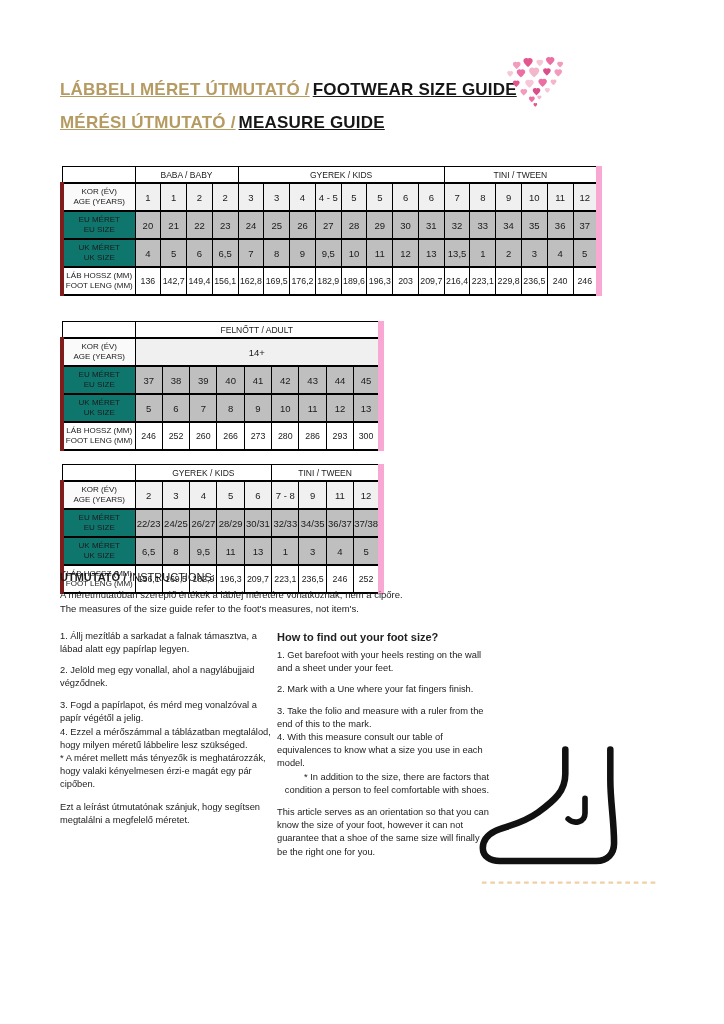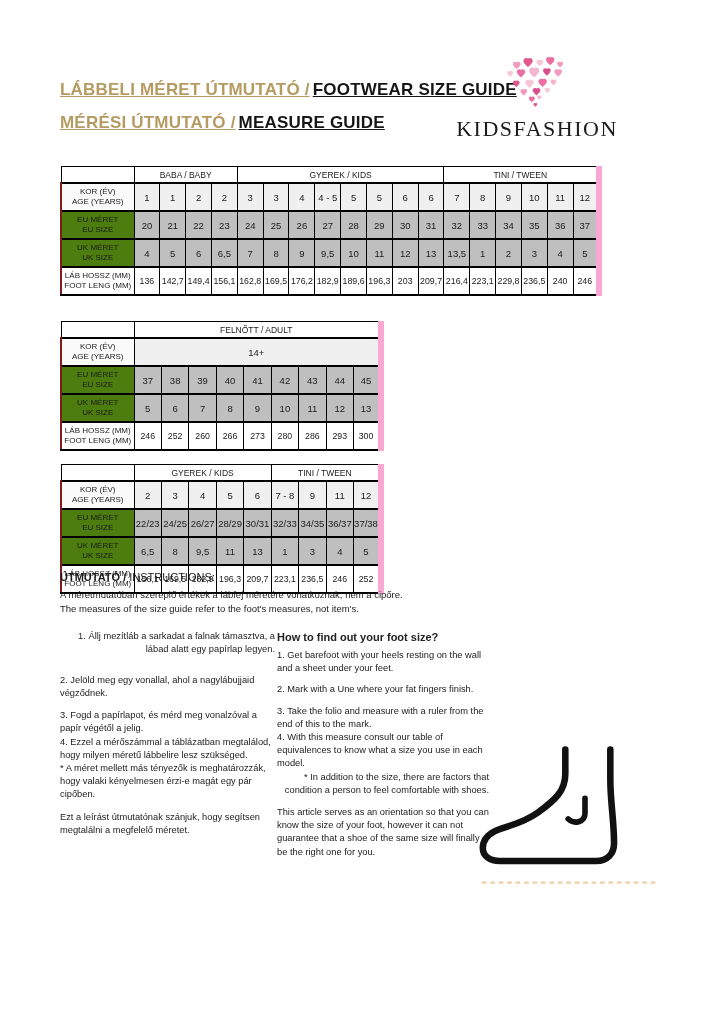--- a/index.html
+++ b/index.html
@@ -22,30 +22,30 @@
   .t1{left:60px;top:166px;}
   .t2{left:60px;top:321px;}
   .t3{left:60px;top:464px;}
   table.size-table{border-collapse:collapse;table-layout:fixed;}
   .t1 table.size-table{width:542px;}
   .t2 table.size-table,.t3 table.size-table{width:324px;}
   table.size-table td{border:1px solid #000;text-align:center;vertical-align:middle;padding:0;overflow:hidden;}
   table.size-table tr + tr{border-top:2px solid #000;}
   table.size-table td:last-child{border-right:6px solid #f9a8d4;}
   table.size-table tr:last-child td{border-bottom:2px solid #000;}
-  table.size-table tr:not(.group-row) td:first-child{border-left:2px solid #7f1d1d;margin-left:34px;}
+  table.size-table tr:not(.group-row) td:first-child{border-left:4px solid #7f1d1d;margin-left:34px;}
   td.blank-cell{border:none;background:#fff;width:72px;}
   td.group-cell{font-size:8.5px;height:15px;background:#fff;border-top:2px solid #000;}
   td.label-cell{text-align:left;padding:1px 3px;font-size:8px;line-height:1.3;}
   td.data-cell,td.merged-cell{font-size:9.5px;}
   tr.row-age td{height:26px;}
   tr.row-eu td,tr.row-uk td,tr.row-foot td{height:26px;}
   tr.row-age td.label-cell{background:#fafafa;}
   tr.row-age td.data-cell,tr.row-age td.merged-cell{background:#f0f0f0;}
-  tr.row-eu td.label-cell,tr.row-uk td.label-cell{background:#4d7c0f;}
+  tr.row-eu td.label-cell,tr.row-uk td.label-cell{background:#0f766e;}
   tr.row-eu td.data-cell,tr.row-uk td.data-cell{background:#bfbfbf;}
   tr.row-foot td{background:#fff;}
   tr.row-foot td.data-cell{font-size:8.8px;}
 
   
   .instructions{position:absolute;left:60px;top:571px;width:480px;}
   .instr-heading{font-size:11px;margin-bottom:5px;}
   .instr-heading .b{font-weight:bold;}
   .intro-line{font-size:9.5px;line-height:1.45;color:#222;}
   .cols{display:flex;margin-top:14px;}
@@ -87,21 +87,20 @@
       <use href="#h" transform="translate(22 24) scale(1.0)" fill="#f6c7d8"></use>
       <use href="#h" transform="translate(36 23) scale(1.0)" fill="#ec6fa4"></use>
       <use href="#h" transform="translate(49 24) scale(0.7)" fill="#f3b7cd"></use>
       <use href="#h" transform="translate(17 34) scale(0.8)" fill="#f29bbf"></use>
       <use href="#h" transform="translate(30 33) scale(0.9)" fill="#d94f8c"></use>
       <use href="#h" transform="translate(43 33) scale(0.6)" fill="#f6c7d8"></use>
       <use href="#h" transform="translate(26 42) scale(0.7)" fill="#ec6fa4"></use>
       <use href="#h" transform="translate(35 41) scale(0.5)" fill="#f3b7cd"></use>
       <use href="#h" transform="translate(31 49) scale(0.45)" fill="#e4568e"></use>
     </svg>
-    <div class="logo-text">KIDSFASHION</div>
   </div>
 
   <div class="tbl t1">
       <table class="size-table">
         <tbody>
           <tr class="group-row">
             <td class="blank-cell"></td>
             <td colspan="4" class="group-cell">BABA / BABY</td>
             <td colspan="8" class="group-cell">GYEREK / KIDS</td>
             <td colspan="6" class="group-cell">TINI / TWEEN</td>
@@ -339,21 +338,21 @@
       </table>
     </div>
 
   <div class="instructions">
     <div class="instr-heading"><span class="b">ÚTMUTATÓ /</span><span> INSTRUCTIONS:</span></div>
     <div class="intro-line">A méretmutatóban szereplő értékek a lábfej méretére vonatkoznak, nem a cipőre.</div>
     <div class="intro-line">The measures of the size guide refer to the foot's measures, not item's.</div>
     <div class="cols">
       <div class="col col-hu">
         <div>
-            <p style="margin-bottom: 18px; text-align: right;">1. Állj mezítláb a sarkadat a falnak támasztva, a lábad alatt egy papírlap legyen.</p>
+            <p style="margin-bottom: 8px;">1. Állj mezítláb a sarkadat a falnak támasztva, a lábad alatt egy papírlap legyen.</p>
             <p style="margin-bottom: 9px;">2. Jelöld meg egy vonallal, ahol a nagylábujjaid végződnek.</p>
             <p style="margin-bottom: 0px;">3.  Fogd a papírlapot, és mérd meg vonalzóval a papír végétől a jelig.</p>
             <p style="margin-bottom: 0px;">4.  Ezzel a mérőszámmal a táblázatban megtalálod, hogy milyen méretű lábbelire lesz szükséged.</p>
             <p style="margin-bottom: 9px;">* A méret mellett más tényezők is meghatározzák, hogy valaki kényelmesen érzi-e magát egy pár cipőben.</p>
             <p style="margin-bottom: 0px;">Ezt a leírást útmutatónak szánjuk, hogy segítsen megtalálni a megfelelő méretet.</p>
           </div>
       </div>
       <div class="col col-en">
         <div class="col-title">How to find out your foot size?</div>
         <div>

